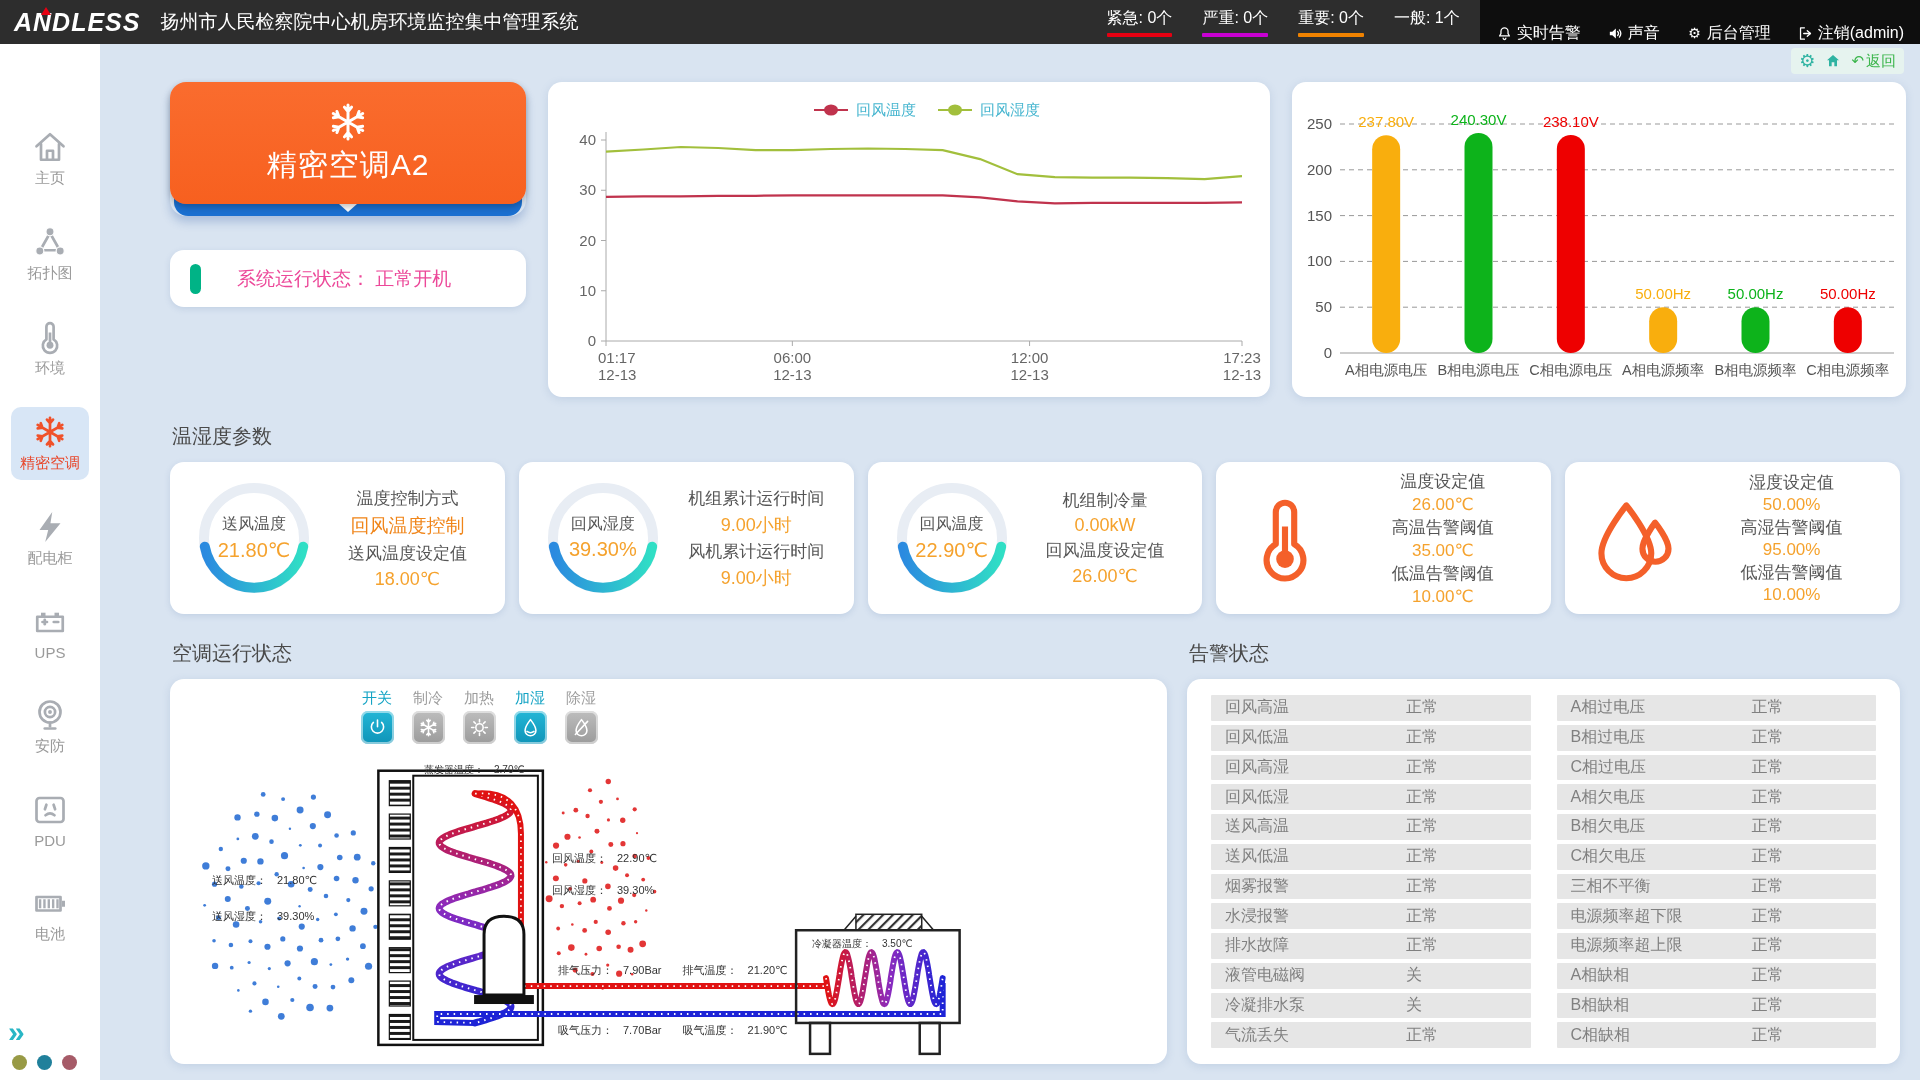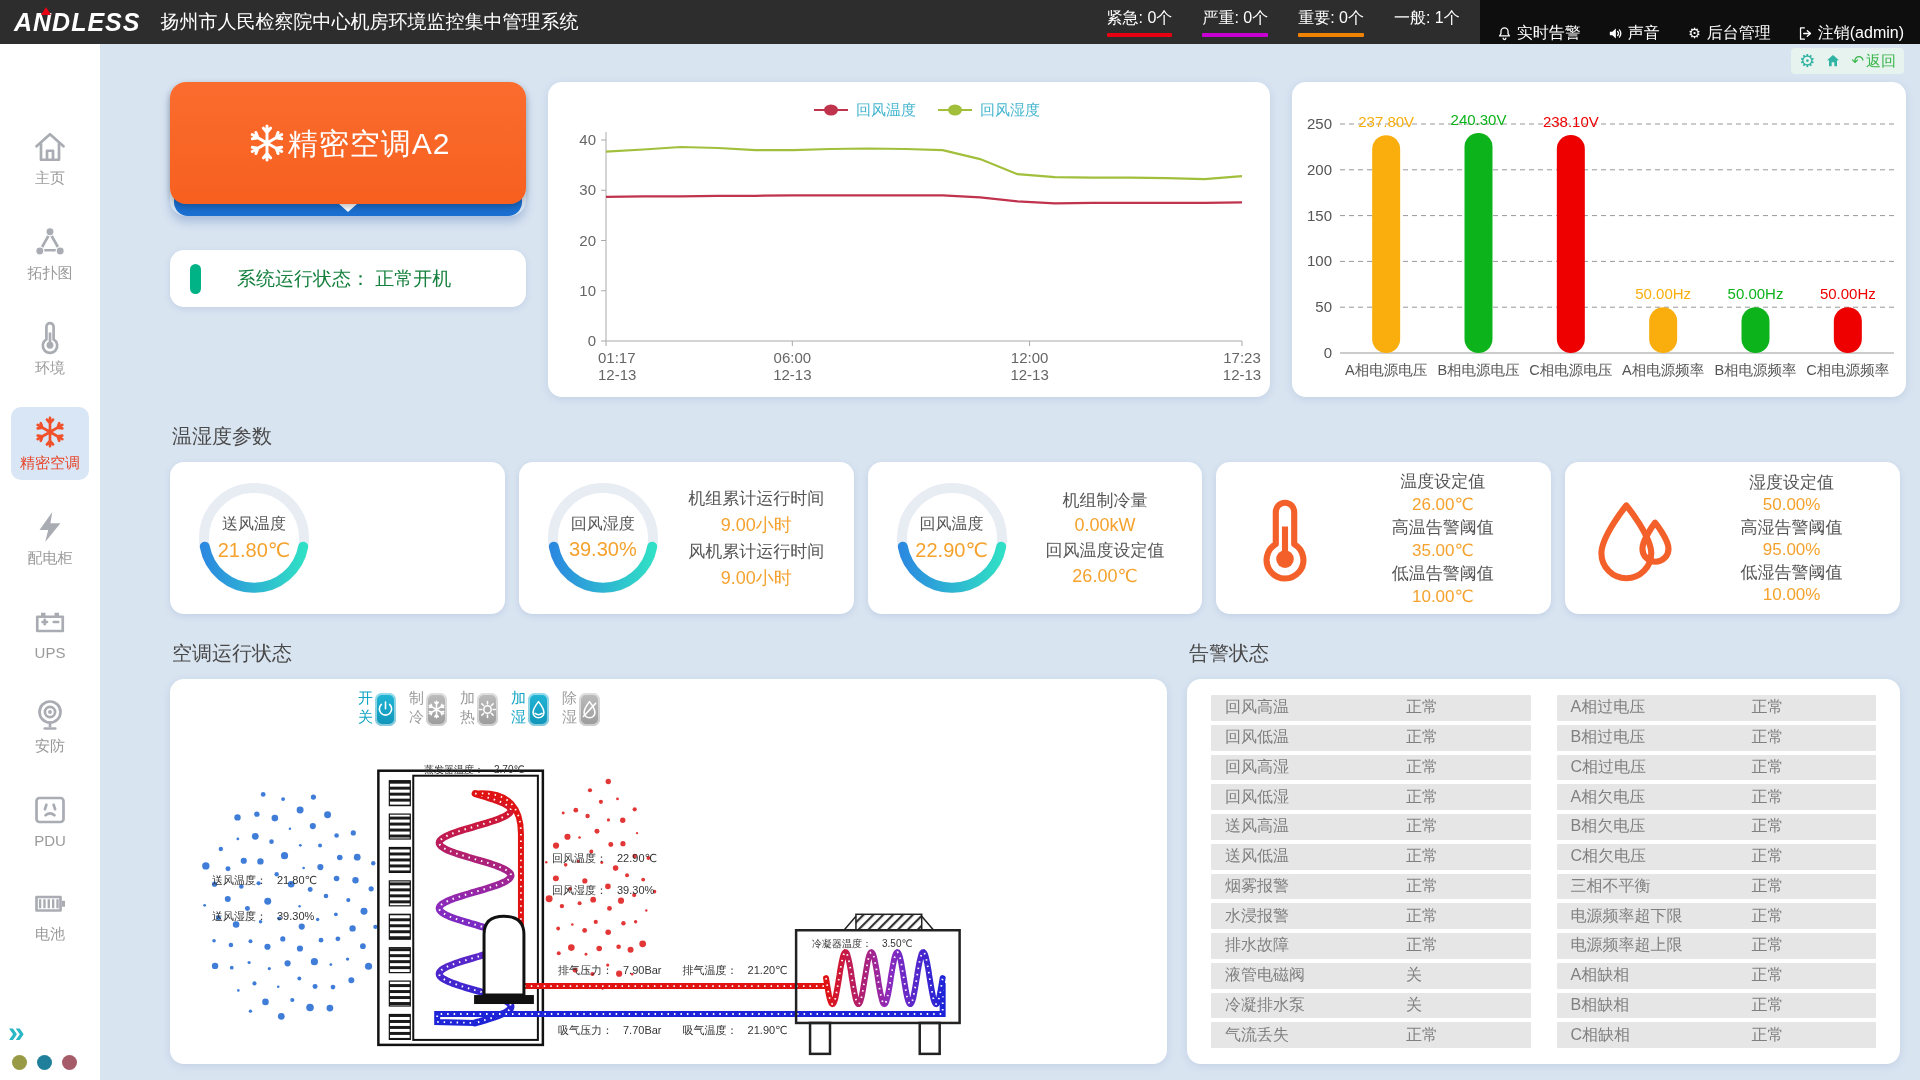--- a/index.html
+++ b/index.html
@@ -38,31 +38,31 @@
   .dots { display:flex; gap:10px; margin-top:10px; margin-left:4px;}
   .dots i { width:15px; height:15px; border-radius:50%; display:block; cursor:pointer;}
 
   
   .main { position:absolute; left:100px; top:44px; right:0; bottom:0; padding:38px 20px 0 70px;}
   .toprow { display:flex; gap:22px; }
 
   .devcol { width:356px; }
   .devcard { width:356px; border-radius:16px; box-shadow:0 6px 10px rgba(30,80,160,.25);}
   .devcard .orange { background:linear-gradient(#fa6c2e,#f7601f); border-radius:16px;
-    height:122px; display:flex; flex-direction:row; align-items:center; justify-content:center;
+    height:122px; display:flex; flex-direction:column; align-items:center; justify-content:center;
     color:#fff; position:relative; z-index:2; box-shadow:0 3px 6px rgba(0,0,0,.25);}
   .devcard .orange .ttl { font-size:30px; margin-top:2px; letter-spacing:1px;}
   .devcard .bluebar { background:#1a6fd0; height:18px; border-radius:0 0 14px 14px;
     margin:-6px 4px 0 4px; display:flex; justify-content:center; align-items:center;}
   .devcard .bluebar .vtri { width:0; height:0; border-left:9px solid transparent;
     border-right:9px solid transparent; border-top:8px solid #fff; margin-top:2px;}
   .statcard { margin-top:34px; background:#fff; border-radius:14px; height:57px;
     display:flex; align-items:center; padding:0 20px; box-shadow:0 2px 6px rgba(90,120,170,.18);}
   .statcard .pill { width:11px; height:30px; border-radius:6px; margin-right:36px;}
-  .statcard .stxt { font-size:19px; color:#15803d;}
+  .statcard .stxt { font-size:19px; color:#ec4899;}
 
   .panel { background:#fff; border-radius:14px; box-shadow:0 2px 8px rgba(90,120,170,.18); }
   .line-panel { width:722px; height:315px; }
   .bar-panel  { width:614px; height:315px; position:relative;}
   .corner-tools { position:absolute; top:-34px; right:2px; background:rgba(231,243,238,.95);
     border-radius:4px; padding:2px 8px; display:flex; align-items:center; gap:10px;
     font-size:15px; cursor:pointer; z-index:5;}
   .corner-tools .t1 { color:#2fb3a2; font-size:18px;}
   .corner-tools svg { width:16px; height:16px; }
   .corner-tools .back { color:#39b54a; display:flex; align-items:center; gap:2px;}
@@ -93,21 +93,21 @@
   .alarm-col { flex:1; }
   .alarm-panel { height:385px; padding:16px 24px; display:flex; gap:26px;}
   .a-table { flex:1; display:flex; flex-direction:column; gap:4px;}
   .a-row { background:#e6e6e6; height:36px; position:relative; display:flex; align-items:center;
     font-size:16px; color:#808080; border-radius:1px;}
   .a-row .a-name { margin-left:14px; }
   .a-row .a-val { position:absolute; left:61%; }
 
   
   .modes { position:absolute; left:188px; top:10px; display:flex; gap:13px; z-index:4;}
-  .mode { display:flex; flex-direction:row; align-items:center; width:38px; cursor:pointer;}
+  .mode { display:flex; flex-direction:column; align-items:center; width:38px; cursor:pointer;}
   .mode .mlab { font-size:15px; margin-bottom:3px; color:#9b9b9b;}
   .mode.on .mlab { color:#13a3c4; }
   .mbtn { width:33px; height:33px; border-radius:7px; display:flex; align-items:center;
     justify-content:center; background:linear-gradient(#bdbdbd,#9b9b9b);
     box-shadow:inset 0 0 0 2px rgba(255,255,255,.5);}
   .mode.on .mbtn { background:linear-gradient(#23b6d6,#0f94b8); }
   .mbtn svg { width:21px; height:21px; }
   .dg-svg { position:absolute; inset:0; }
   .dlab { position:absolute; font-size:11px; color:#333; white-space:nowrap; z-index:3;}
   .dlab b { font-weight:normal; margin-left:10px; }
@@ -372,20 +372,26 @@
         <div class="gauge-wrap"><svg width="132" height="132" viewBox="0 0 132 132">
             <defs>
               <linearGradient id="gg0" x1="0" y1="0" x2="1" y2="0">
                 <stop offset="0%" stop-color="#2b8ae0"></stop>
                 <stop offset="100%" stop-color="#30dfc5"></stop>
               </linearGradient>
             </defs>
             <circle cx="66" cy="66" r="50" fill="none" stroke="#e8edf4" stroke-width="10"></circle>
             <path d="M 16.8 74.7 A 50 50 0 0 0 115.2 74.7" fill="none" stroke="url(#gg0)" stroke-width="10" stroke-linecap="round"></path>
           </svg><div class="gname">送风温度</div><div class="gval">21.80℃</div></div>
+        <div class="pdetails">
+          <div class="dl">温度控制方式</div>
+          <div class="dv strong">回风温度控制</div>
+          <div class="dl">送风温度设定值</div>
+          <div class="dv">18.00℃</div>
+        </div>
       </div>
       <div class="pcard">
         <div class="gauge-wrap"><svg width="132" height="132" viewBox="0 0 132 132">
             <defs>
               <linearGradient id="gg1" x1="0" y1="0" x2="1" y2="0">
                 <stop offset="0%" stop-color="#2b8ae0"></stop>
                 <stop offset="100%" stop-color="#30dfc5"></stop>
               </linearGradient>
             </defs>
             <circle cx="66" cy="66" r="50" fill="none" stroke="#e8edf4" stroke-width="10"></circle>

